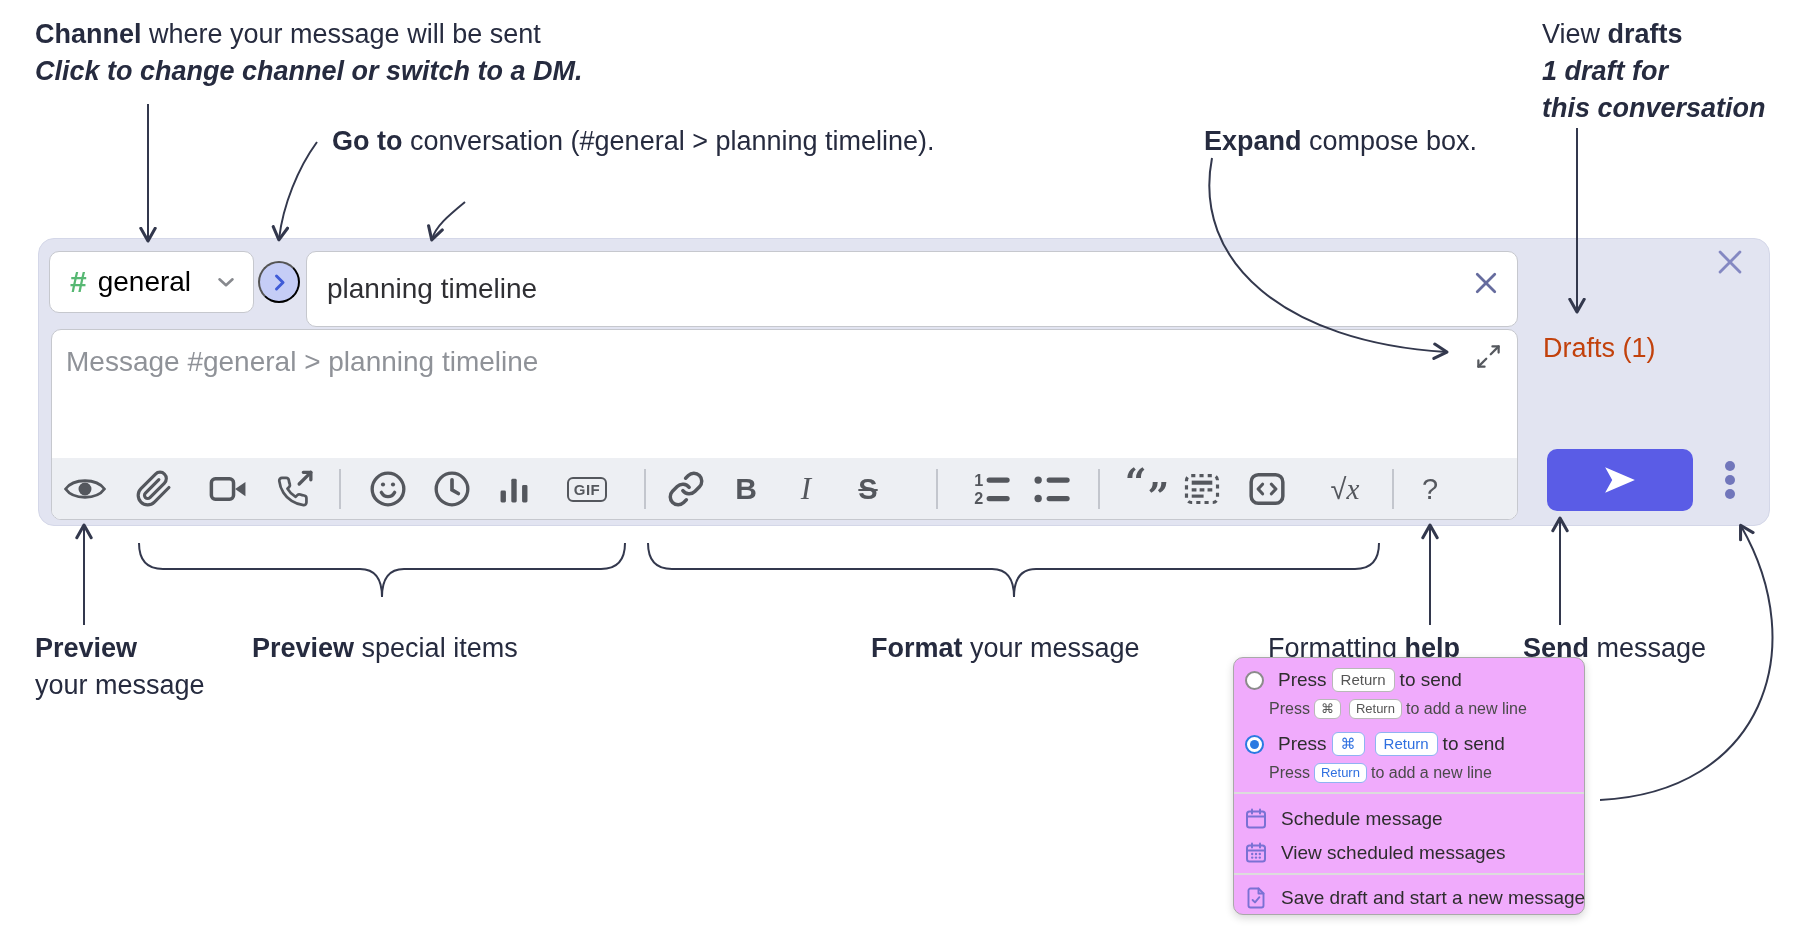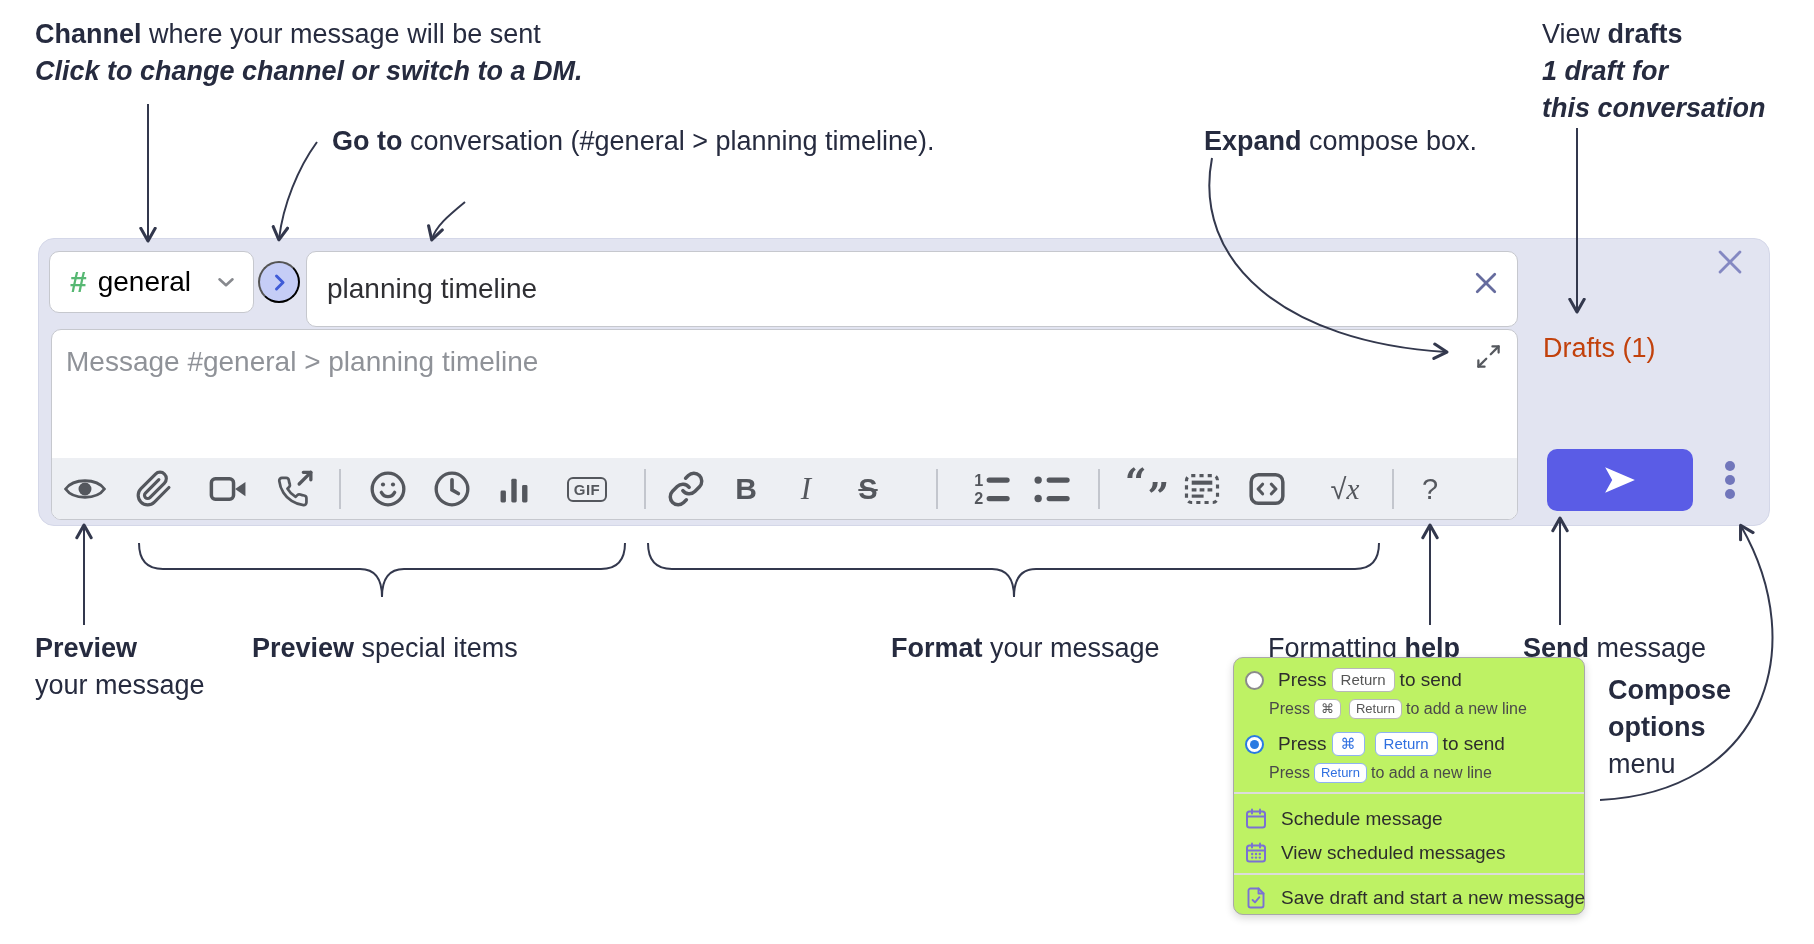--- a/index.html
+++ b/index.html
@@ -51,21 +51,21 @@
   .math-ic { font-size:29px; }
   .math-ic .mx { font-style:italic; font-family:"Liberation Serif", serif; }
   .help-q { font-size:29px; color:#55585e; }
 
   .drafts-link { position:absolute; left:1504px; top:94px; font-size:27px; color:#c2410c; cursor:pointer; background:transparent; border:none; font-family:"Liberation Sans", sans-serif; }
 
   .send-btn { position:absolute; left:1508px; top:210px; width:146px; height:62px; background:#5a5ce6; border:none; border-radius:10px; display:flex; align-items:center; justify-content:center; cursor:pointer; }
   .dots-btn { position:absolute; left:1672px; top:216px; width:38px; height:50px; border:none; background:transparent; cursor:pointer; display:flex; align-items:center; justify-content:center; padding:0; }
 
   
-  .menu { position:absolute; left:1233px; top:657px; width:352px; height:258px; background:#bef264; border:1.5px solid #a9a9a9; border-radius:10px; box-shadow:0 3px 8px rgba(0,0,0,.16); z-index:7; }
+  .menu { position:absolute; left:1233px; top:657px; width:352px; height:258px; background:#f0abfc; border:1.5px solid #a9a9a9; border-radius:10px; box-shadow:0 3px 8px rgba(0,0,0,.16); z-index:7; }
   .mrow { position:absolute; display:flex; align-items:center; white-space:nowrap; }
   .mtext { font-size:19px; color:#2d2d2d; }
   .msub { font-size:16px; color:#4a4a4a; }
   .radio { width:19px; height:19px; border-radius:50%; border:2px solid #8b8b8b; background:#fff; flex:0 0 auto; }
   .radio.checked { border-color:#2a7ae2; position:relative; }
   .radio.checked::after { content:""; position:absolute; inset:3px; border-radius:50%; background:#2a7ae2; }
   kbd { display:inline-block; font-family:"Liberation Sans", sans-serif; font-size:15px; line-height:1.35; color:#555; background:#fff; border:1.5px solid #b8b8b8; border-radius:6px; padding:1px 8px; margin:0 5px; }
   kbd.small { font-size:13px; padding:0 6px; margin:0 4px; }
   kbd.blue { color:#2e6fe0; border-color:#8fb3f2; }
   .mdiv { position:absolute; left:0; right:0; height:1.5px; background:#dcdcdc; }
@@ -119,37 +119,32 @@
 
   <div class="ann" style="left:35px; top:630px;">
     <div><b>Preview</b></div>
     <div>your message</div>
   </div>
 
   <div class="ann" style="left:252px; top:630px;">
     <b>Preview</b><span> special items</span>
   </div>
 
-  <div class="ann" style="left:871px; top:630px;margin-left:20px;">
+  <div class="ann" style="left:871px; top:630px;">
     <b>Format</b><span> your message</span>
   </div>
 
   <div class="ann" style="left:1268px; top:630px;">
     <span>Formatting </span><b>help</b>
   </div>
 
   <div class="ann" style="left:1523px; top:630px;">
     <b>Send</b><span> message</span>
   </div>
 
-  <div class="ann" style="left:1608px; top:672px;">
-    <div><b>Compose</b></div>
-    <div><b>options</b></div>
-    <div>menu</div>
-  </div>
 
   <div class="compose">
 
     <div class="channel-selector whitebox">
       <span class="hash">#</span>
       <span class="channel-name">general</span>
       <span style="display:flex;">
         <svg width="26" height="26" viewBox="0 0 24 24" fill="none" stroke="#87898e" stroke-width="2.4" stroke-linecap="round" stroke-linejoin="round">
             <polyline points="6,9.5 12,15 18,9.5"></polyline>
           </svg>

